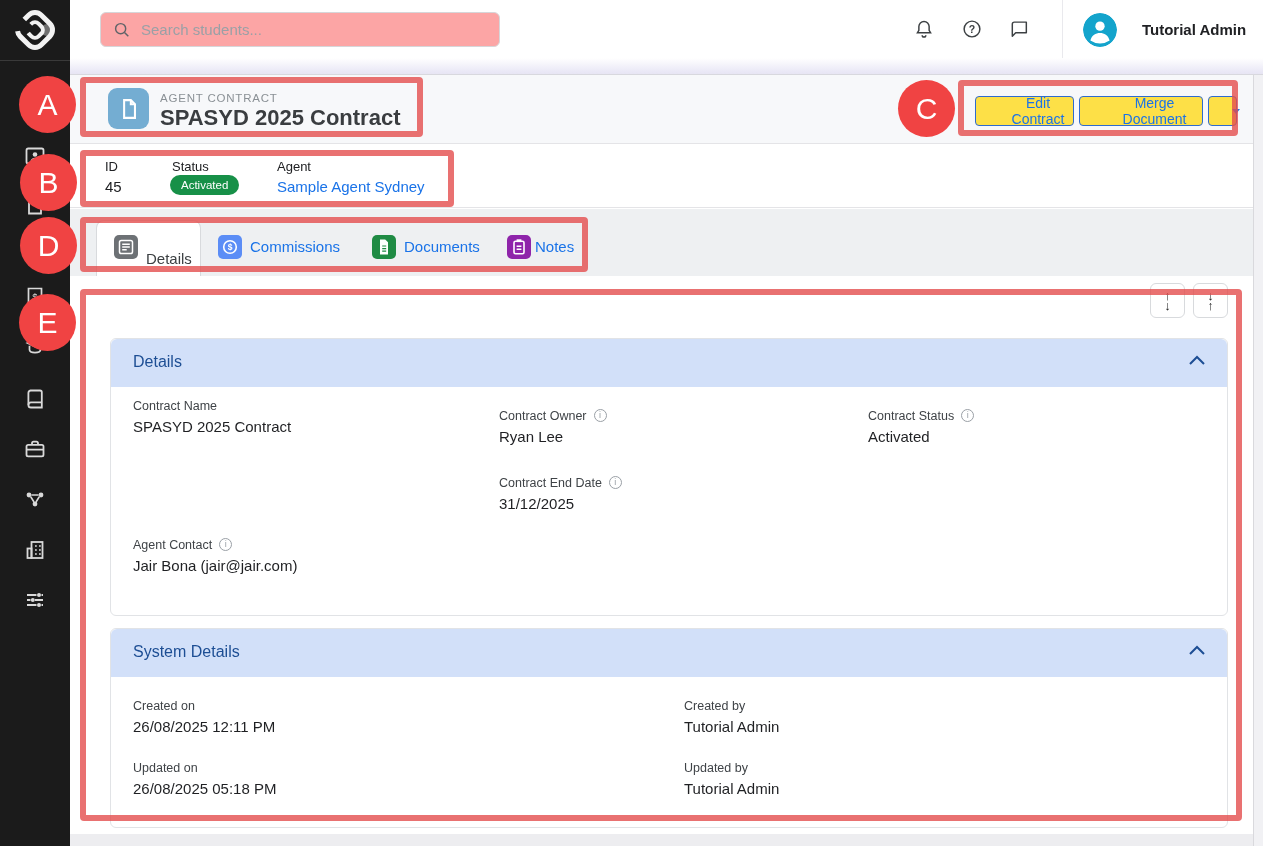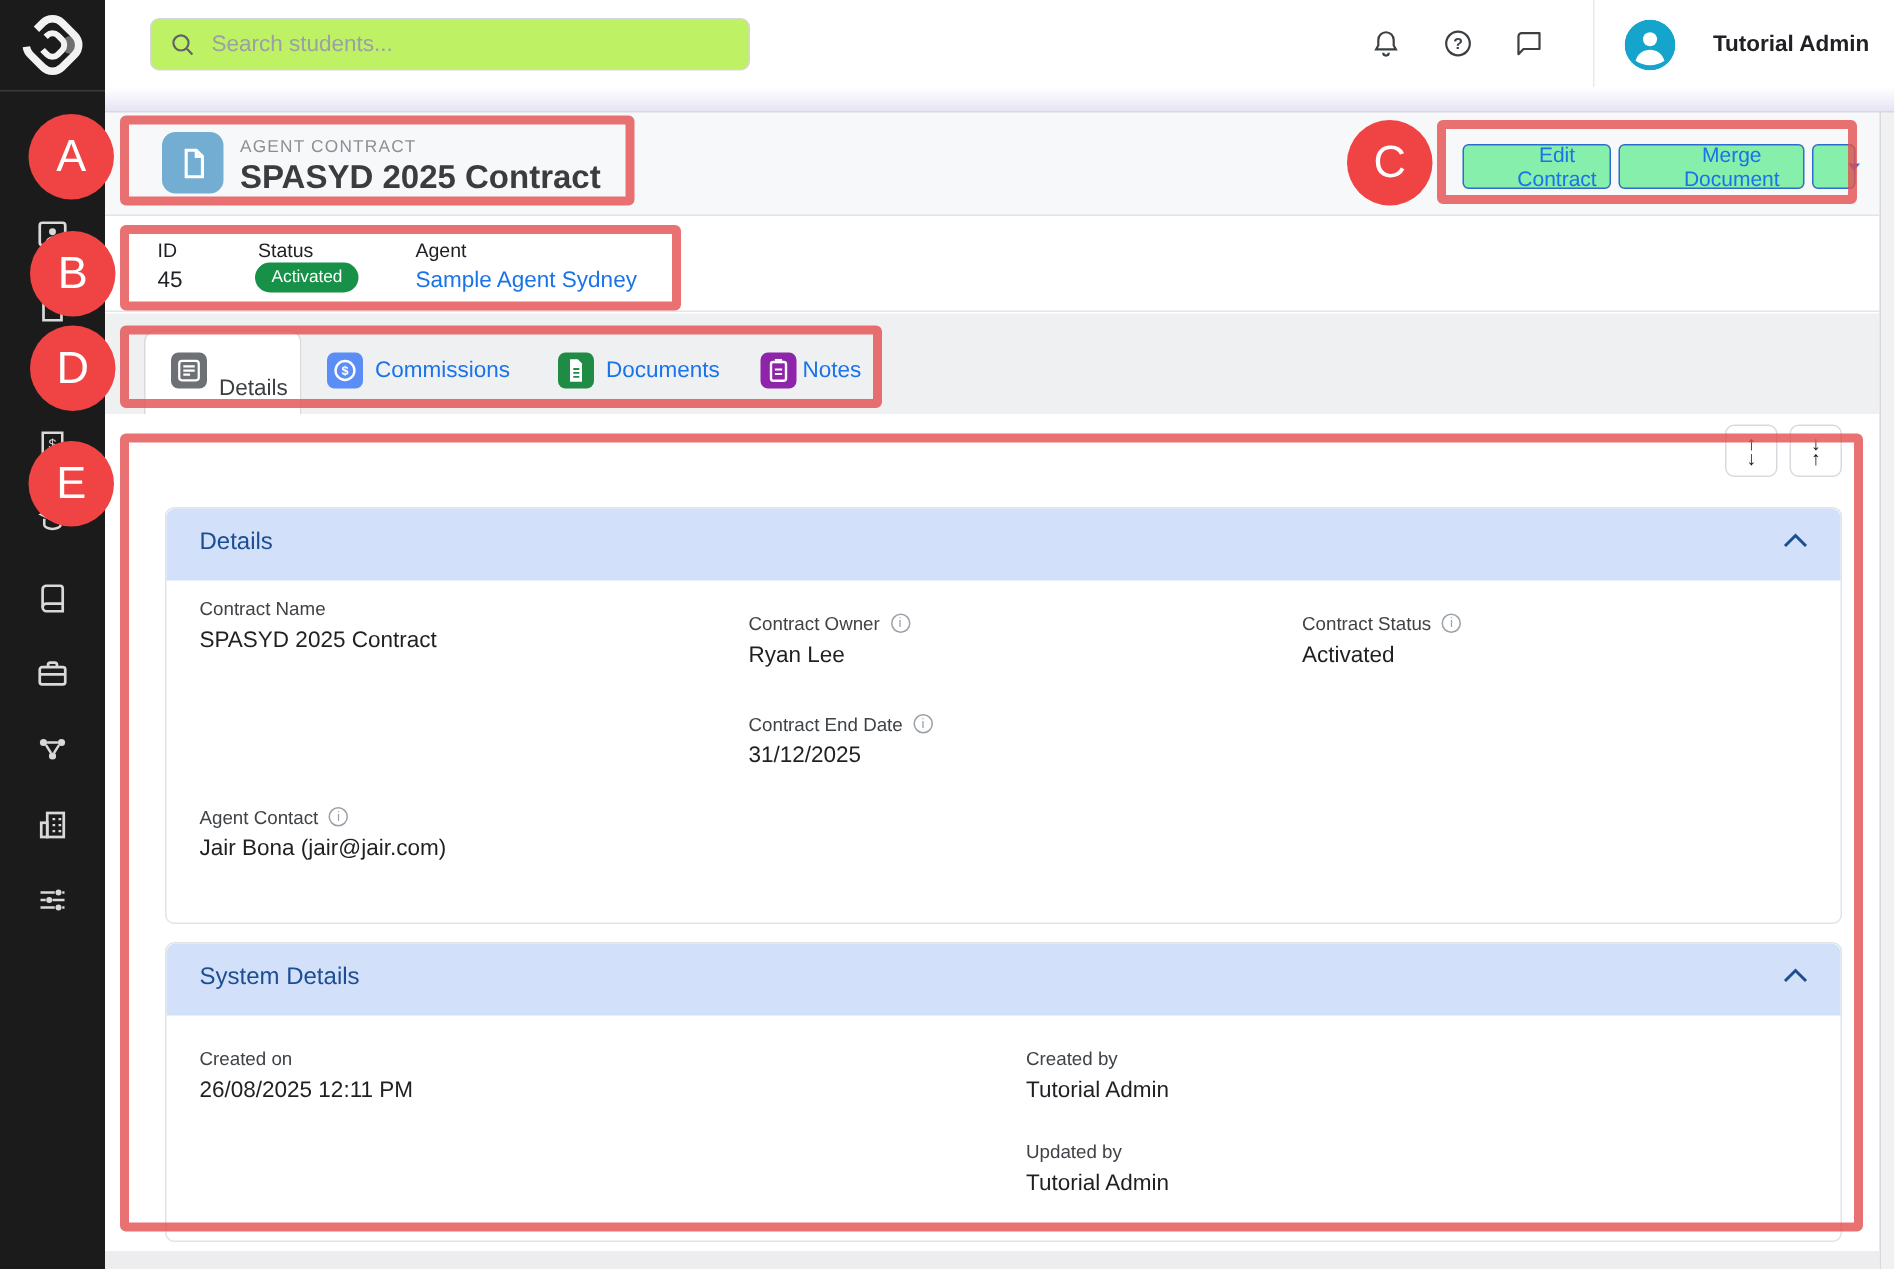--- a/index.html
+++ b/index.html
@@ -9,39 +9,39 @@
   
   .sidebar { position:absolute; left:0; top:0; width:70px; height:846px; background:#1b1b1b; z-index:5; }
   .logo { position:absolute; left:13px; top:8px; width:44px; height:44px; }
   .side-divider { position:absolute; left:0; top:60px; width:70px; height:1px; background:#3a3a3a; }
   .nav-item { position:absolute; left:23px; width:24px; height:24px; cursor:pointer; }
 
   
   .topbar { position:absolute; left:70px; top:0; width:1193px; height:58px; background:#fff; z-index:4; }
   .topbar-shadow { position:absolute; left:70px; top:58px; width:1193px; height:17px;
     background:linear-gradient(180deg,#ffffff 0%,#eae8f6 85%,#e7e5f3 100%); border-bottom:1px solid #d8d8de; z-index:3; }
-  .searchbox { position:absolute; left:30px; top:12px; width:400px; height:35px; background:#bef264;
+  .searchbox { position:absolute; left:30px; top:12px; width:400px; height:35px; background:#fca5a5;
     border:1px solid #d6d6d9; border-radius:6px; }
   .searchbox svg { position:absolute; left:12px; top:8px; }
   .searchbox input { position:absolute; left:40px; top:0; width:350px; height:33px; border:none; outline:none;
     background:transparent; font-size:15px; color:#3c4043; font-family:"Liberation Sans", sans-serif; }
   .searchbox input::placeholder { color:#9aa0a6; }
   .tb-icon { position:absolute; top:18px; width:22px; height:22px; cursor:pointer; }
   .tb-sep { position:absolute; left:992px; top:0; width:1px; height:58px; background:#e9e9ed; }
   .avatar { position:absolute; left:1013px; top:13px; width:34px; height:34px; border-radius:50%; overflow:hidden; cursor:pointer; }
   .username { position:absolute; left:1072px; top:21px; font-size:15px; font-weight:600; color:#202124; }
 
   
   .page-header { position:absolute; left:70px; top:75px; width:1183px; height:69px; background:#f7f8fa;
     border-bottom:1px solid #e4e4e7; z-index:2; }
   .doc-badge { position:absolute; left:38px; top:13px; width:41px; height:41px; border-radius:9px; background:#74add2;
     display:flex; align-items:center; justify-content:center; }
   .eyebrow { position:absolute; left:90px; top:17px; font-size:11.5px; letter-spacing:.8px; color:#8a9095; font-weight:500; }
   .page-title { position:absolute; left:90px; top:30px; font-size:22px; font-weight:700; color:#3a3d40; }
-  .btn { position:absolute; top:21px; height:30px; background:#86efac; border:1px solid #2e6bcf; border-radius:4px;
+  .btn { position:absolute; top:21px; height:30px; background:#fde047; border:1px solid #2e6bcf; border-radius:4px;
     color:#1a73e8; font-size:14px; display:flex; align-items:center; justify-content:center; cursor:pointer;
     font-family:"Liberation Sans", sans-serif;padding-left:27px; }
   .caret { width:0; height:0; border-left:4px solid transparent; border-right:4px solid transparent; border-top:5px solid #1a73e8; }
 
   
   .meta-row { position:absolute; left:70px; top:145px; width:1183px; height:63px; background:#fff;
     border-bottom:1px solid #e4e4e7; z-index:2; }
   .meta-label { position:absolute; top:14px; font-size:13px; font-weight:400; color:#202124; }
   .meta-value { position:absolute; top:33px; font-size:15px; color:#202124; }
   .badge { position:absolute; top:30px; background:#179048; color:#fff; font-size:11.5px; padding:4px 11px;
@@ -332,20 +332,24 @@
         </span>
       </div>
       <div class="field" style="left:22px;top:70px">
         <div class="f-label">Created on</div>
         <div class="f-value">26/08/2025 12:11 PM</div>
       </div>
       <div class="field" style="left:573px;top:70px">
         <div class="f-label">Created by</div>
         <div class="f-value">Tutorial Admin</div>
       </div>
+      <div class="field" style="left:22px;top:132px">
+        <div class="f-label">Updated on</div>
+        <div class="f-value">26/08/2025 05:18 PM</div>
+      </div>
       <div class="field" style="left:573px;top:132px">
         <div class="f-label">Updated by</div>
         <div class="f-value">Tutorial Admin</div>
       </div>
     </section>
   </main>
 
   <div class="scroll-track"></div>
   <div class="bottom-strip"></div>
 

